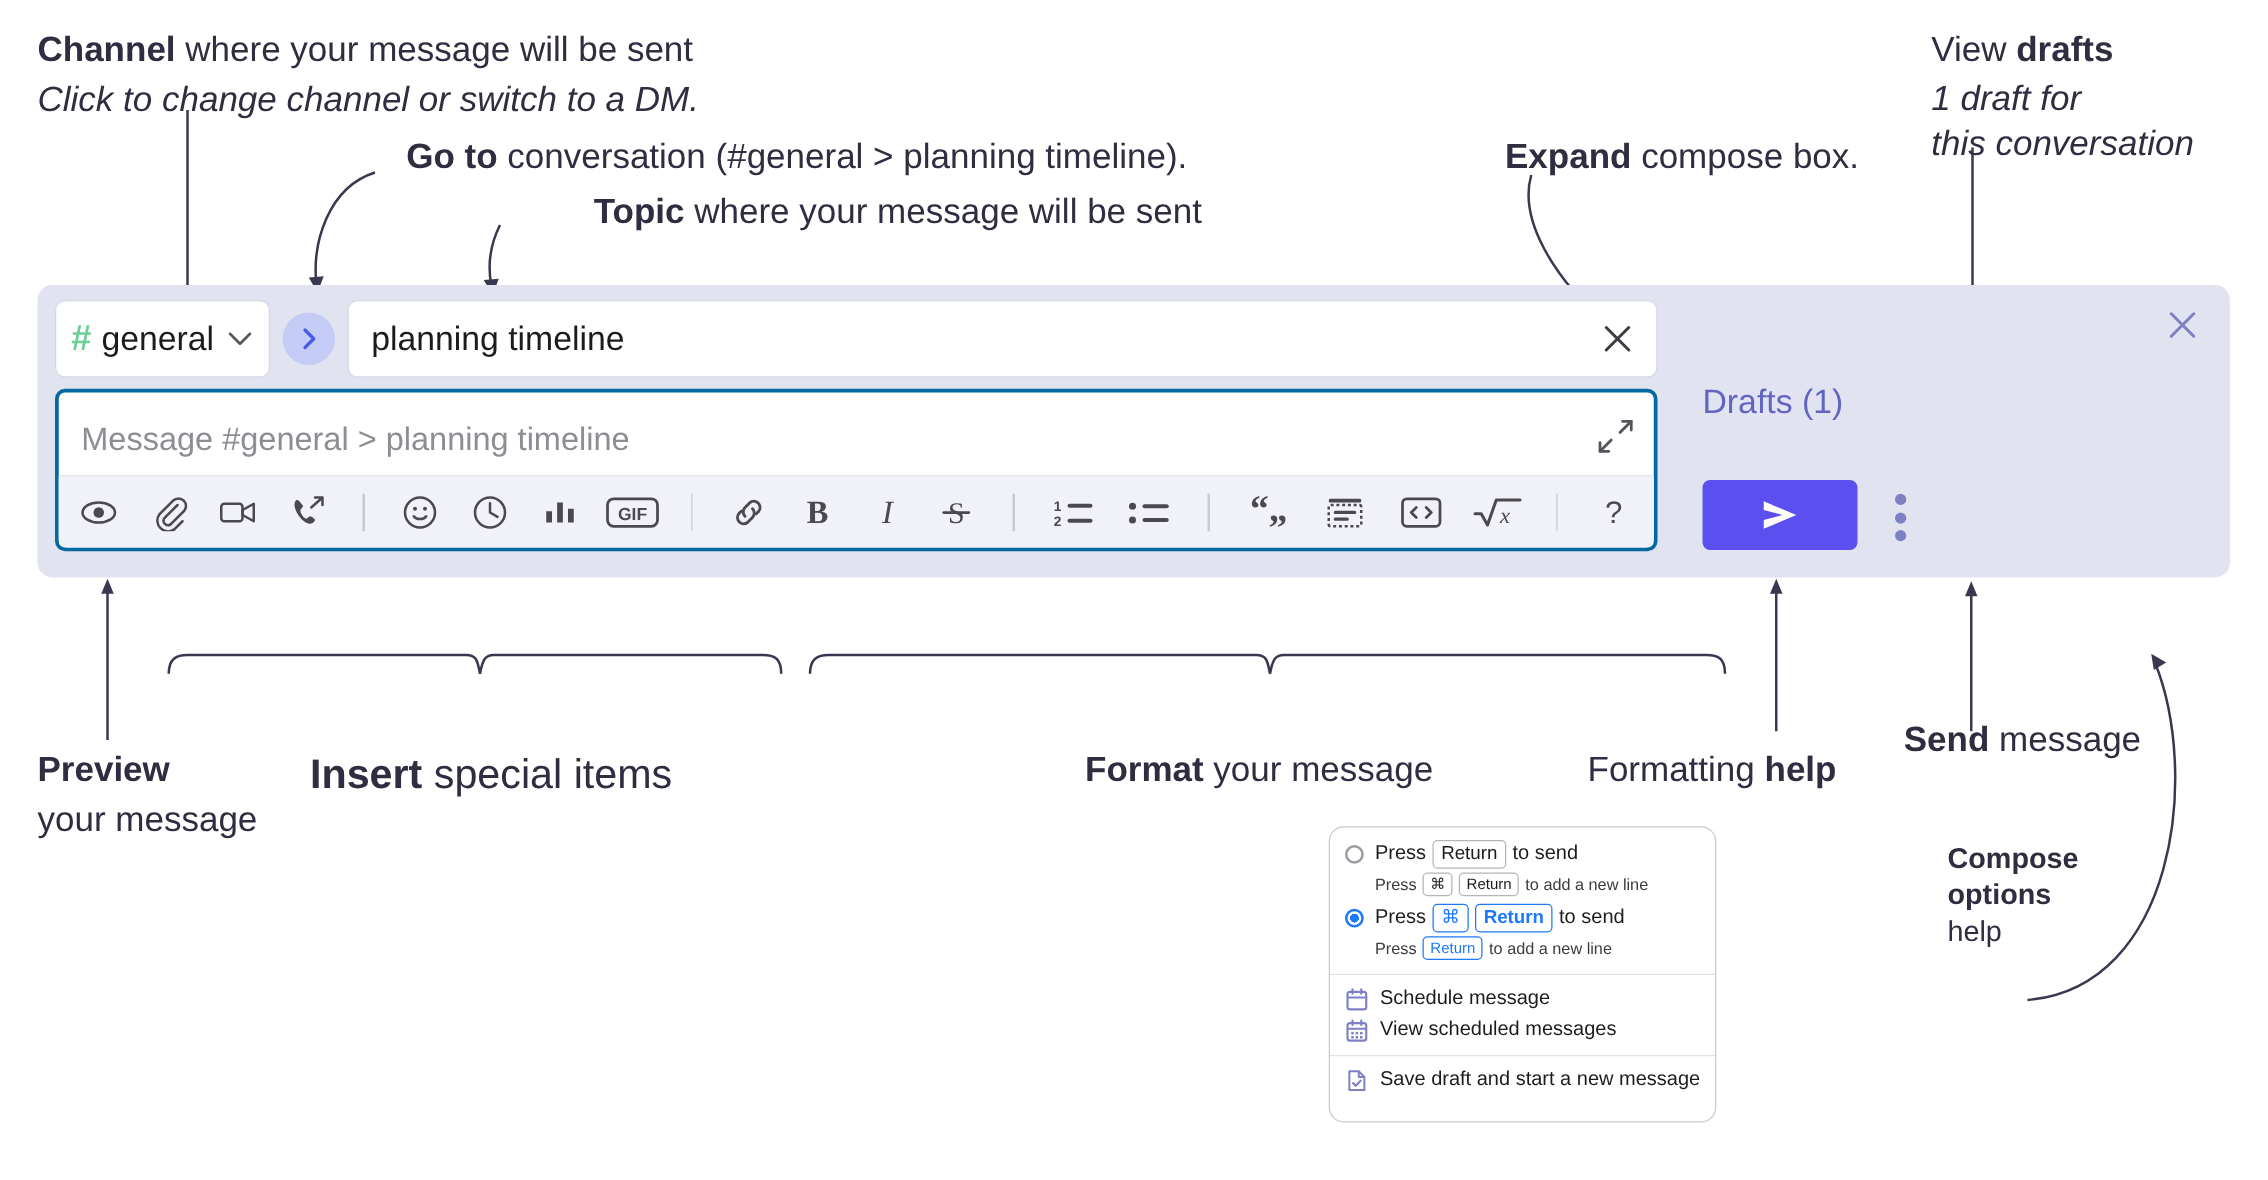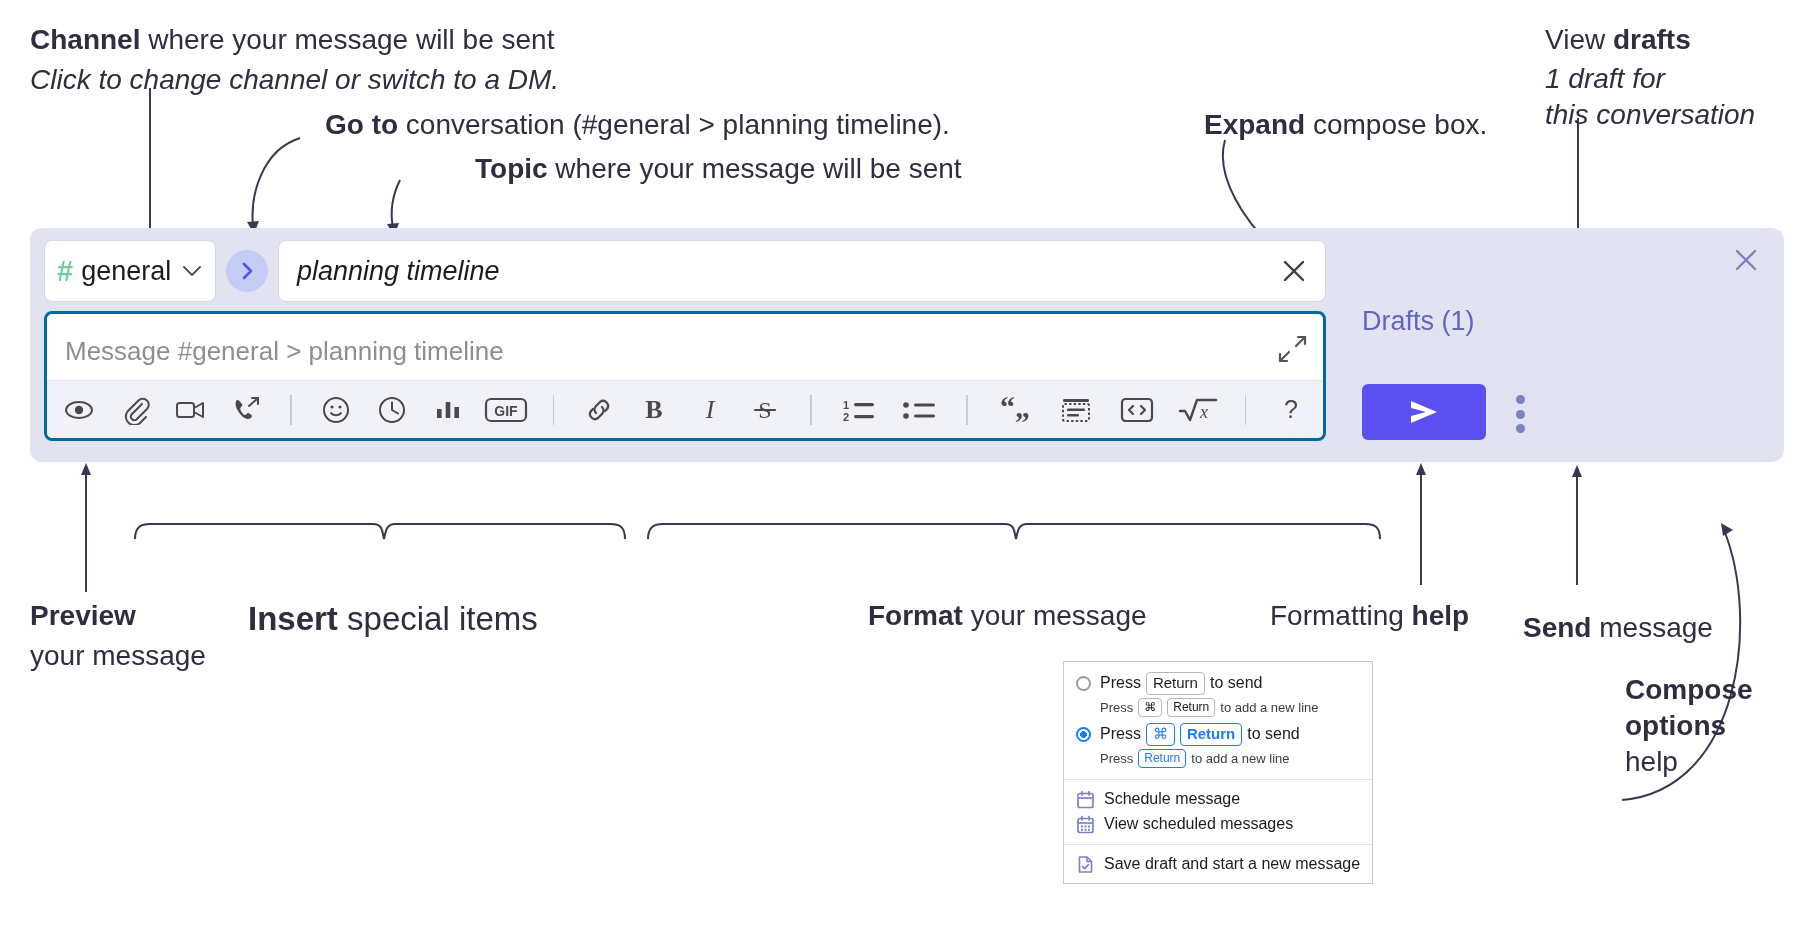--- a/index.html
+++ b/index.html
@@ -49,21 +49,21 @@
   .chev{margin-left:auto;}
   .goto-btn{
     width:42px;height:42px;border-radius:50%;
     background:#c4cbf5;align-self:center;margin:0 10px;
     display:flex;align-items:center;justify-content:center;cursor:pointer;
   }
   .topic{
     flex:1;background:#fff;border:1px solid #d7d8e4;border-radius:8px;
     display:flex;align-items:center;padding:0 14px 0 18px;box-sizing:border-box;
   }
-  .topic-val{font-size:27px;color:#1d1c1d;flex:1;font-style:italic;}
+  .topic-val{font-size:27px;color:#1d1c1d;flex:1;}
   .topic-clear{width:34px;height:34px;cursor:pointer;display:flex;align-items:center;justify-content:center;}
 
   
   .msgbox{
     margin-top:9px;background:#fff;border:3px solid #0369a1;border-radius:8px;
     height:130px;position:relative;box-sizing:border-box;
   }
   .placeholder{
     position:absolute;left:18px;top:22px;font-size:26px;color:#8d8d94;
   }
@@ -92,22 +92,22 @@
   .kebab{
     position:absolute;left:1475px;top:164px;
     width:30px;height:44px;display:flex;flex-direction:column;
     align-items:center;justify-content:space-between;padding:3px 0;box-sizing:border-box;cursor:pointer;
   }
   .kebab i{display:block;width:9px;height:9px;border-radius:50%;background:#7e80c4;}
 
   
   .menu{
     position:absolute;left:1063px;top:661px;width:310px;
-    background:#fff;border:1px solid #c9c9cf;border-radius:0;
-    box-sizing:border-box;padding:8px 0 6px;
+    background:#fff;border:1px solid #c9c9cf;border-radius:12px;
+    box-sizing:border-box;padding:8px 0 20px;
   }
   .radio-row{display:flex;align-items:center;gap:9px;padding:2px 12px;cursor:pointer;}
   .radio{width:15px;height:15px;border-radius:50%;border:2px solid #9b9ba2;box-sizing:border-box;flex:none;}
   .radio.on{border-color:#1d7afc;background:
       radial-gradient(circle at 50% 50%, #1d7afc 0 45%, #fff 46% 100%);}
   .rtxt{font-size:16px;color:#1d1c1d;display:flex;align-items:center;gap:5px;white-space:nowrap;}
   .sub{display:flex;align-items:center;gap:5px;padding:1px 12px 4px 36px;font-size:13px;color:#3b3b40;white-space:nowrap;}
   .key{
     border:1px solid #b4b4bb;border-radius:4px;padding:1px 6px;
     font-size:15px;color:#1d1c1d;background:#fff;line-height:1.25;display:inline-block;
@@ -195,25 +195,25 @@
   </div>
 
   <div class="anno" style="left:868px;top:598px;font-size:28px;">
     <b>Format</b><span> your message</span>
   </div>
 
   <div class="anno" style="left:1270px;top:598px;font-size:28px;">
     <span>Formatting </span><b>help</b>
   </div>
 
-  <div class="anno" style="left:1523px;top:610px;font-size:28px;">
+  <div class="anno" style="left:1523px;top:574px;font-size:28px;">
     <b>Send</b><span> message</span>
   </div>
 
-  <div class="anno" style="left:1625px;top:672px;font-size:28px;">
+  <div class="anno" style="left:1558px;top:672px;font-size:23px;">
     <div><b>Compose</b></div>
     <div><b>options</b></div>
     <div><span>help</span></div>
   </div>
 
   <div class="compose">
 
     <div class="compose-close">
       <svg width="32" height="32" viewBox="0 0 32 32">
           <path d="M7 7 L25 25 M25 7 L7 25" stroke="#7e80c4" stroke-width="2.4" fill="none" stroke-linecap="round"></path>

